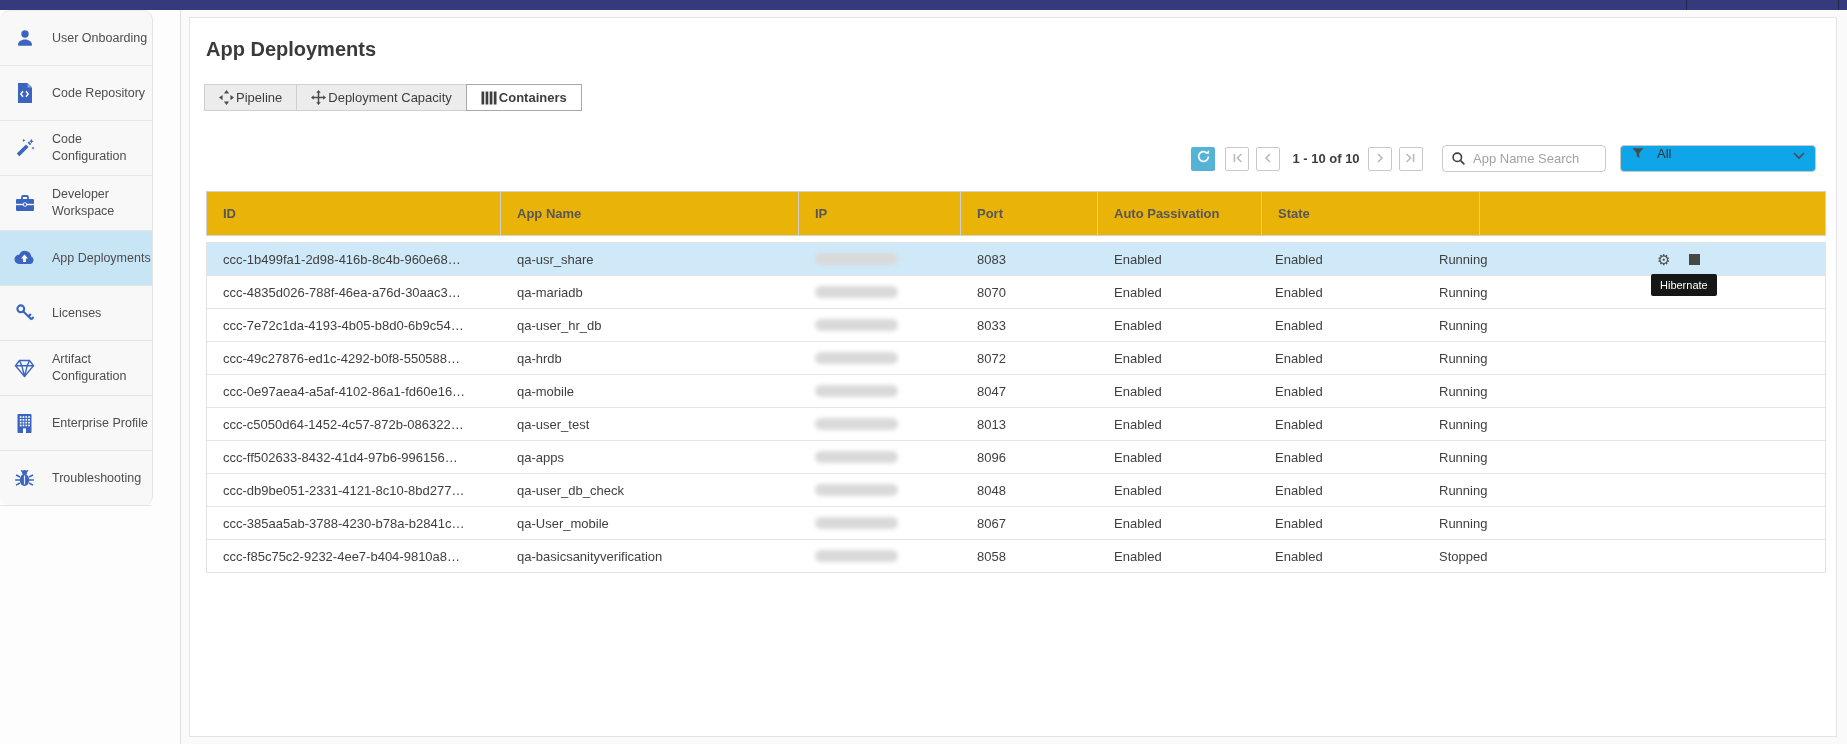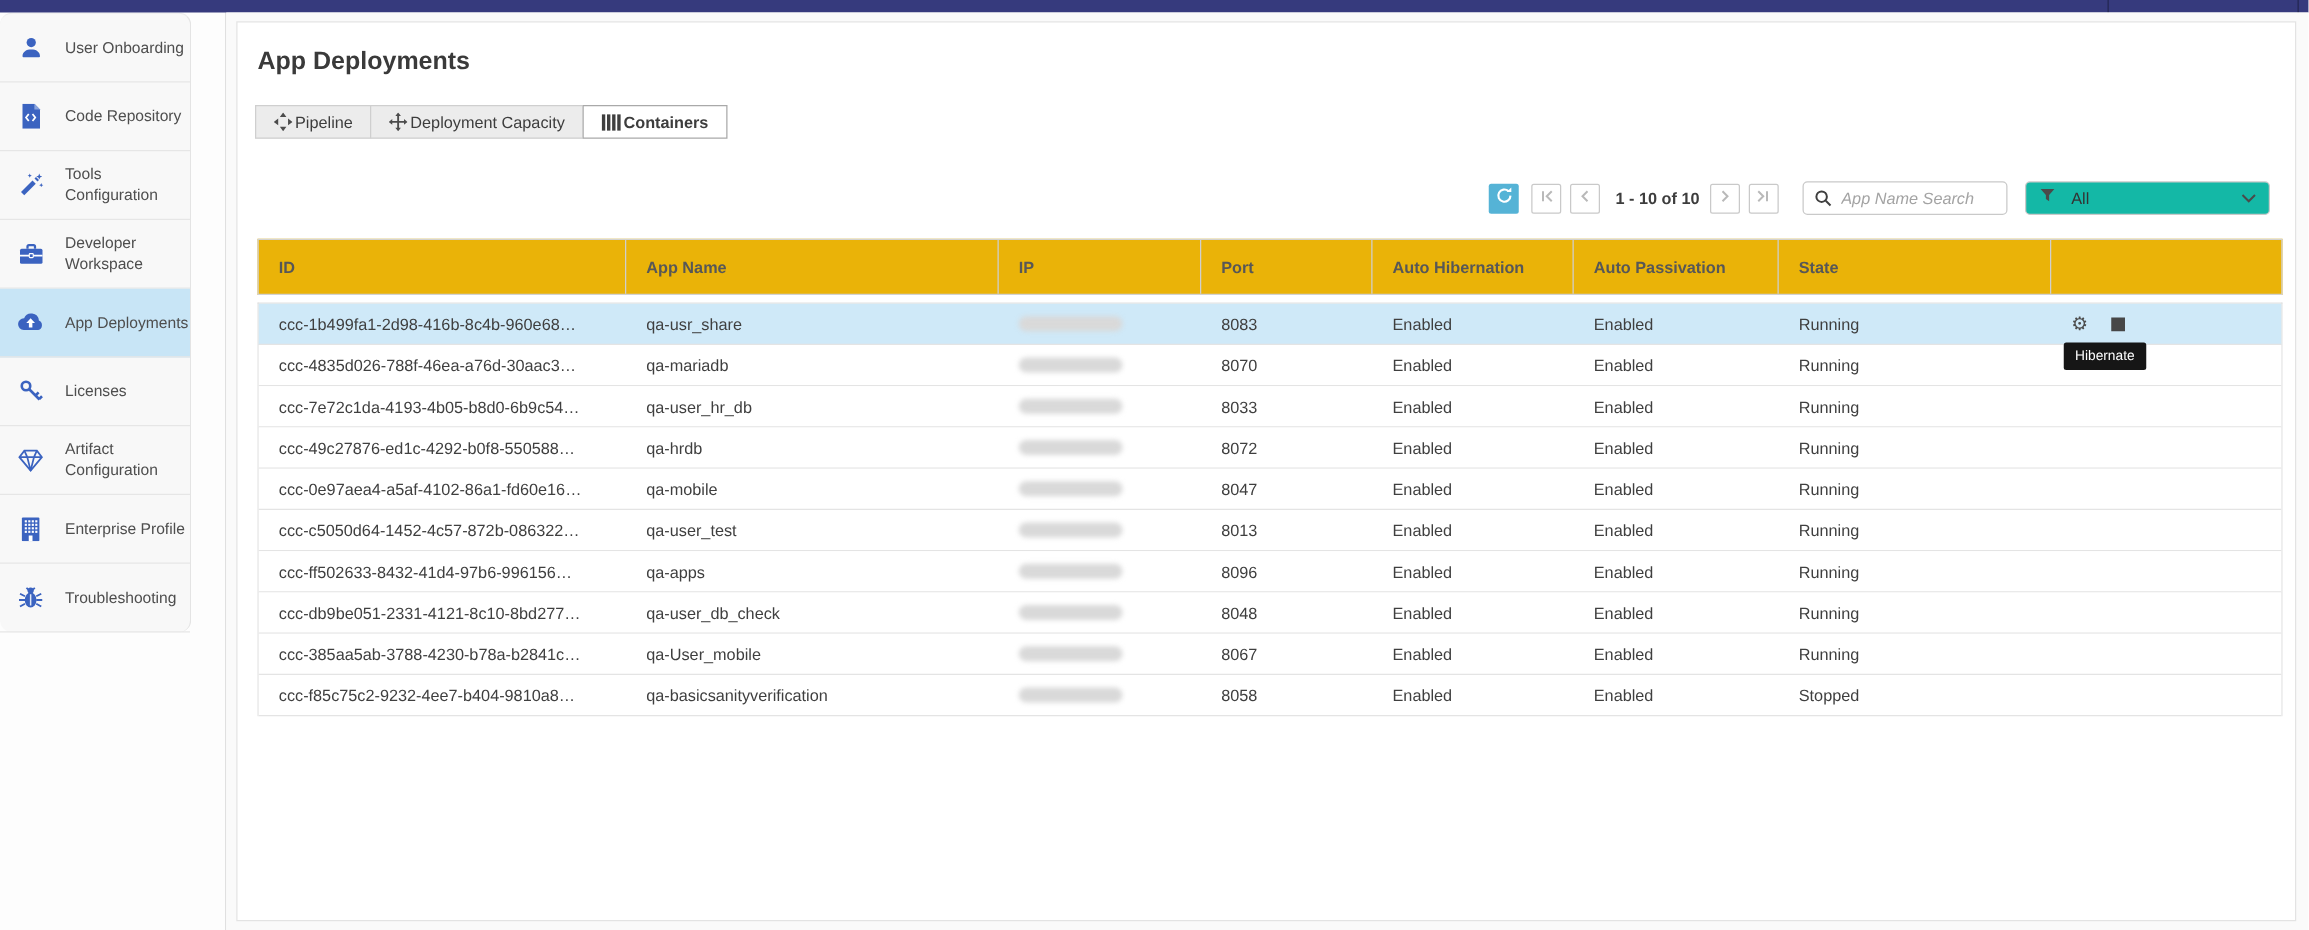--- a/index.html
+++ b/index.html
@@ -34,24 +34,24 @@
   .tab-ico { display:flex; align-items:center; }
 
   
   .toolbar { display:flex; align-items:center; justify-content:flex-end; height:27px; margin:34px 20px 0 0; }
   .btn { width:24px; height:24px; display:flex; align-items:center; justify-content:center; background:#fff; border:1px solid #c9c9c9; border-radius:2px; cursor:pointer; }
   .btn-refresh { width:24px; height:24px; background:#55b3d6; border:none; border-radius:2px; display:flex; align-items:center; justify-content:center; margin-right:10px; cursor:pointer; }
   .btn-first { margin-right:7px; } .btn-prev { margin-right:4px; }
   .range { width:76px; text-align:center; font-size:13px; font-weight:700; color:#3d3d3d; margin:0 4px; }
   .btn-next { margin-right:7px; }
   .searchbox { position:relative; width:164px; height:27px; margin-left:19px; }
-  .searchbox input { width:100%; height:100%; border:1px solid #c9c9c9; border-radius:4px; padding:0 8px 0 30px; font-size:13px; font-family:"Liberation Sans", sans-serif; color:#333; outline:none;font-style:italic; }
+  .searchbox input { width:100%; height:100%; border:1px solid #c9c9c9; border-radius:4px; padding:0 8px 0 30px; font-size:13px; font-family:"Liberation Sans", sans-serif; color:#333; outline:none; }
   .searchbox input::placeholder { color:#a3a3a3; }
   .search-ico { position:absolute; left:9px; top:6px; }
-  .dropdown { display:flex; align-items:center; width:196px; height:27px; margin-left:14px; border:1px solid #c9c9c9; border-radius:4px; background:#14b8a6; padding:0 10px; cursor:pointer; }
+  .dropdown { display:flex; width:196px; height:27px; margin-left:14px; border:1px solid #c9c9c9; border-radius:4px; background:#0ea5e9; padding:0 10px; cursor:pointer; }
   .dd-label { flex:1; margin-left:12px; font-size:13px; color:#333; }
 
   
   .table-wrap { margin:19px 10px 0 16px; width:1620px; }
   .thead { display:flex; height:45px; background:#eab308; border:1px solid #d2d2d2; }
   .th { display:flex; align-items:center; padding-left:16px; font-size:13px; font-weight:700; color:#575757; border-right:1px solid #cfcfcf; overflow:hidden; white-space:nowrap; }
   .th:last-child { border-right:none; }
   .tbody { margin-top:6px; border:1px solid #e2e2e2; border-bottom:none; }
   .row { display:flex; height:33px; background:#fff; border-bottom:1px solid #e4e4e4; cursor:pointer; }
   .row.highlight { background:#cfe9f8; }
@@ -97,21 +97,21 @@
     <span class="mi-label">Code Repository</span>
   </div>
           <div class="nav-item">
     <span class="mi-icon">
               <svg width="20" height="20" viewBox="0 0 20 20" fill="#3b63c0">
                 <path d="M1.8 15.6 11 6.4l2.6 2.6-9.2 9.2z"></path>
                 <path d="M12.6 4.8l2.4 2.4 1.2-1.2-2.4-2.4z"></path>
                 <path d="M16.4.8l.7 1.7 1.7.7-1.7.7-.7 1.7-.7-1.7-1.7-.7 1.7-.7zM18 8.4l.5 1.2 1.2.5-1.2.5-.5 1.2-.5-1.2-1.2-.5 1.2-.5zM8.8.8l.5 1.2 1.2.5-1.2.5-.5 1.2-.5-1.2-1.2-.5 1.2-.5z"></path>
               </svg>
             </span>
-    <span class="mi-label">Tools Configuration</span>
+    <span class="mi-label">Code Configuration</span>
   </div>
           <div class="nav-item">
     <span class="mi-icon">
               <svg width="20" height="18" viewBox="0 0 20 18">
                 <rect x="1" y="5" width="18" height="12" rx="1.3" fill="#3b63c0"></rect>
                 <path d="M7 5V3.2A1.2 1.2 0 0 1 8.2 2h3.6A1.2 1.2 0 0 1 13 3.2V5" fill="none" stroke="#3b63c0" stroke-width="1.8"></path>
                 <rect x="1" y="9.8" width="18" height="1.4" fill="#fff"></rect>
                 <rect x="8.4" y="8.9" width="3.2" height="3.2" rx=".6" fill="#3b63c0" stroke="#fff" stroke-width=".9"></rect>
               </svg>
             </span>
@@ -281,21 +281,20 @@
             </span>
           </div>
         </div>
 
         <div class="table-wrap">
           <div class="thead">
             <div class="th c-id">ID</div>
             <div class="th c-app">App Name</div>
             <div class="th c-ip">IP</div>
             <div class="th c-port">Port</div>
-            <div class="th c-hib">Auto Hibernation</div>
             <div class="th c-pas">Auto Passivation</div>
             <div class="th c-state">State</div>
             <div class="th c-act"></div>
           </div>
           <div class="tbody">
               <div class="row highlight">
     <div class="cell c-id">ccc-1b499fa1-2d98-416b-8c4b-960e68…</div>
     <div class="cell c-app">qa-usr_share</div>
     <div class="cell c-ip">
                   <span class="ip-blur"></span>

